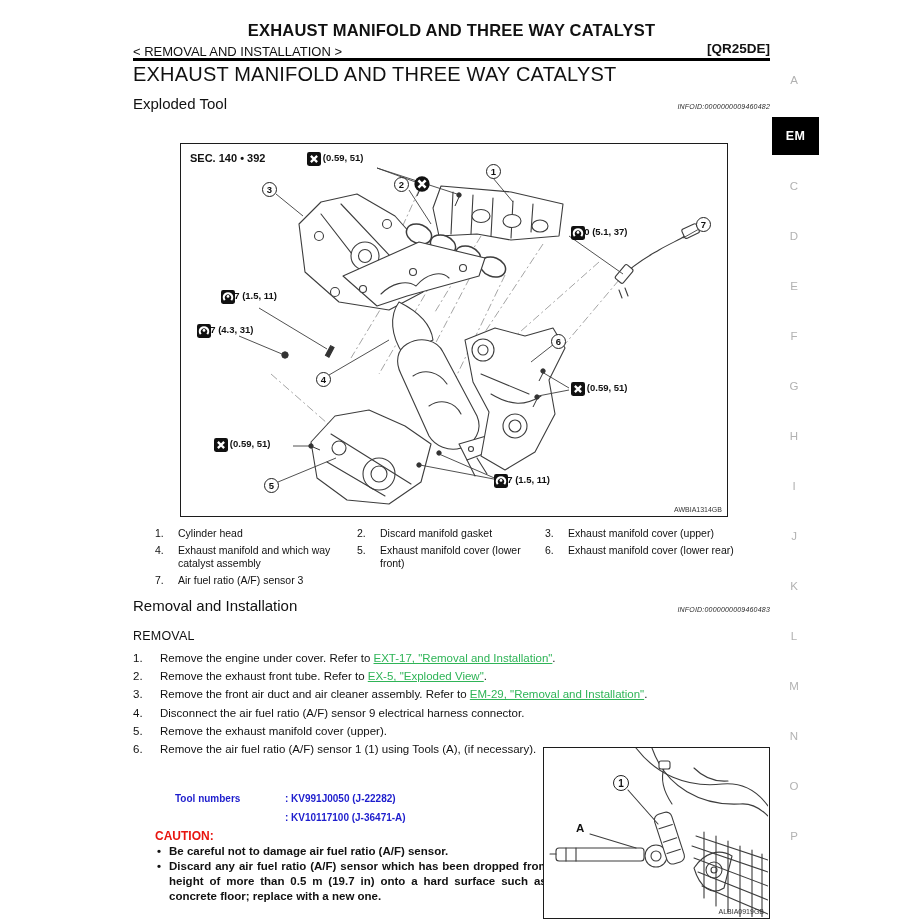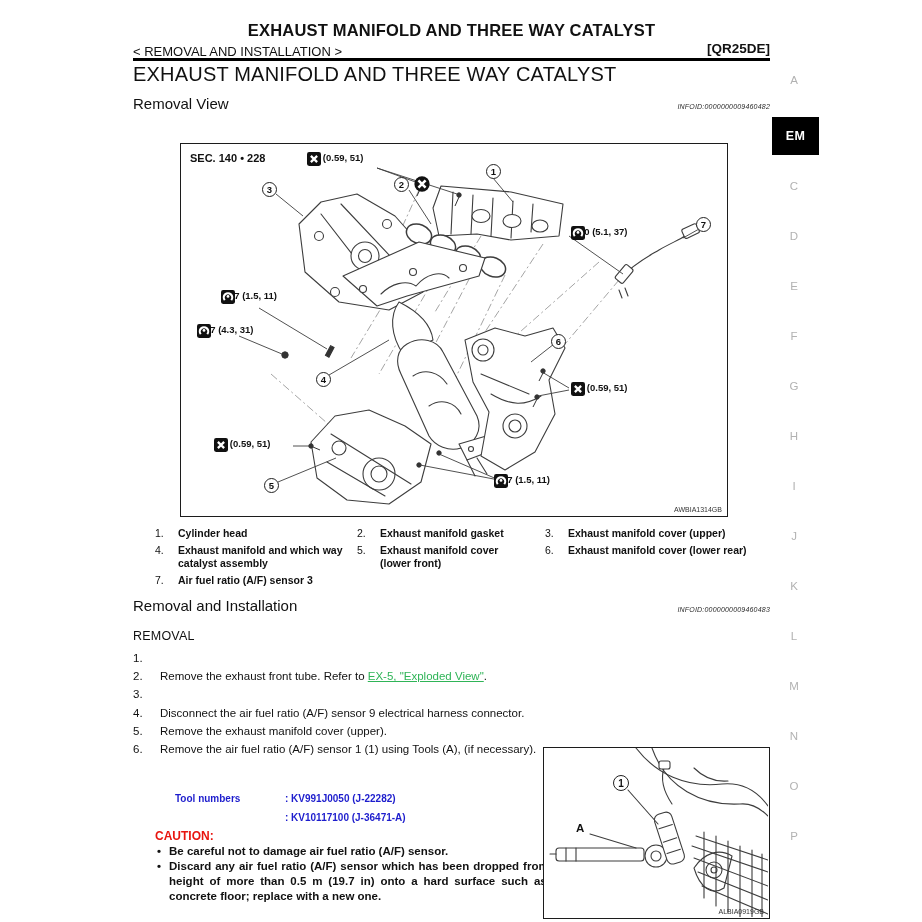--- a/index.html
+++ b/index.html
@@ -34,21 +34,21 @@
              background:#fff; font-size:9.5px; font-weight:bold; display:flex;
              align-items:center; justify-content:center; }
   .co-x { position:absolute; }
 
   
   .legend { position:absolute; left:155px; top:527px; width:618px;
             display:grid; grid-template-columns:202px 188px 228px; column-gap:0;
             row-gap:4px; font-size:10.5px; line-height:13px; }
   .legend .item { display:flex; }
   .legend .num { width:14px; flex:0 0 14px; }
-  .legend .lab { padding-left:9px; padding-right:14px;font-weight:bold; }
+  .legend .lab { padding-left:9px; padding-right:14px; }
 
   .ri-head   { position:absolute; left:133px; top:597px; }
   .ri-infoid { position:absolute; left:133px; top:606px; width:637px; text-align:right; }
   .removal-sub { position:absolute; left:133px; top:629px; font-size:12.5px; letter-spacing:.2px; }
 
   .steps { position:absolute; left:133px; top:649px; width:645px; font-size:11.5px; }
   .step  { display:flex; line-height:18.2px; }
   .step .num  { width:27px; flex:0 0 27px; }
   .step .body { }
   .step.narrow .body { max-width:382px; }
@@ -85,21 +85,21 @@
 
 <div id="page">
 
   <div class="hdr-title">EXHAUST MANIFOLD AND THREE WAY CATALYST</div>
   <div class="hdr-mode">&lt; REMOVAL AND INSTALLATION &gt;</div>
   <div class="hdr-eng">[QR25DE]</div>
   <div class="hdr-rule"></div>
 
   <div class="h1">EXHAUST MANIFOLD AND THREE WAY CATALYST</div>
 
-  <div class="h2" style="position:absolute;left:133px;top:95px;">Removal View</div>
+  <div class="h2" style="position:absolute;left:133px;top:95px;">Exploded Tool</div>
   <div class="infoid" style="position:absolute;left:133px;top:103px;width:637px;text-align:right;">INFOID:0000000009460482</div>
 
   <div class="diagram">
     <svg width="545" height="371" viewBox="0 0 545 371">
       <g stroke="#9a9a9a" fill="none" stroke-width="0.9" stroke-dasharray="8 3 2 3">
         <path d="M238,46 L198,134"></path>
           <path d="M277,54 L238,144"></path>
         <path d="M240,98 L170,214"></path>
           <path d="M268,109 L198,230"></path>
         <path d="M296,120 L230,246"></path>
@@ -204,21 +204,21 @@
         <path d="M312,34 L332,58"></path>
         <path d="M228,46 L250,80"></path>
         <path d="M95,50 L122,72"></path>
         <path d="M148,231 L208,196"></path>
         <path d="M97,338 L155,314"></path>
         <path d="M373,200 L350,218"></path>
         <path d="M518,85 L502,94"></path>
       </g>
     </svg>
 
-    <div class="sec-label">SEC. 140 • 228</div>
+    <div class="sec-label">SEC. 140 • 392</div>
 
     <div class="torque" style="left:126px;top:8px;">
       <svg width="14" height="14" viewBox="0 0 13 13">
           <rect width="13" height="13" rx="2" fill="#111"></rect>
           <path d="M3.5,9.4 A3.9,3.9 0 1 1 9.5,9.4" stroke="#fff" stroke-width="2" fill="none"></path>
           <circle cx="6.5" cy="6" r="1.3" fill="#fff"></circle>
         </svg>
       <svg width="14" height="14" viewBox="0 0 13 13">
           <circle cx="6.5" cy="6.5" r="6.2" fill="#111"></circle>
           <path d="M3.6,3.6 L9.4,9.4 M9.4,3.6 L3.6,9.4" stroke="#fff" stroke-width="2.1"></path>
@@ -309,21 +309,21 @@
     <div class="img-code">AWBIA1314GB</div>
   </div>
 
   <div class="legend">
     <div class="item">
         <span class="num">1.</span>
         <span class="lab">Cylinder head</span>
       </div>
     <div class="item">
         <span class="num">2.</span>
-        <span class="lab">Exhaust manifold gasket</span>
+        <span class="lab">Discard manifold gasket</span>
       </div>
     <div class="item">
         <span class="num">3.</span>
         <span class="lab">Exhaust manifold cover (upper)</span>
       </div>
     <div class="item">
         <span class="num">4.</span>
         <span class="lab">Exhaust manifold and which way catalyst assembly</span>
       </div>
     <div class="item">
@@ -340,27 +340,29 @@
       </div>
   </div>
 
   <div class="h2 ri-head">Removal and Installation</div>
   <div class="infoid ri-infoid">INFOID:0000000009460483</div>
   <div class="removal-sub">REMOVAL</div>
 
   <div class="steps">
     <div class="step">
       <span class="num">1.</span>
+      <span class="body"><span>Remove the engine under cover. Refer to </span><a class="ref">EXT-17, "Removal and Installation"</a><span>.</span></span>
     </div>
     <div class="step">
       <span class="num">2.</span>
       <span class="body"><span>Remove the exhaust front tube. Refer to </span><a class="ref">EX-5, "Exploded View"</a><span>.</span></span>
     </div>
     <div class="step">
       <span class="num">3.</span>
+      <span class="body"><span>Remove the front air duct and air cleaner assembly. Refer to </span><a class="ref">EM-29, "Removal and Installation"</a><span>.</span></span>
     </div>
     <div class="step">
       <span class="num">4.</span>
       <span class="body">Disconnect the air fuel ratio (A/F) sensor 9 electrical harness connector.</span>
     </div>
     <div class="step">
       <span class="num">5.</span>
       <span class="body">Remove the exhaust manifold cover (upper).</span>
     </div>
     <div class="step narrow">

